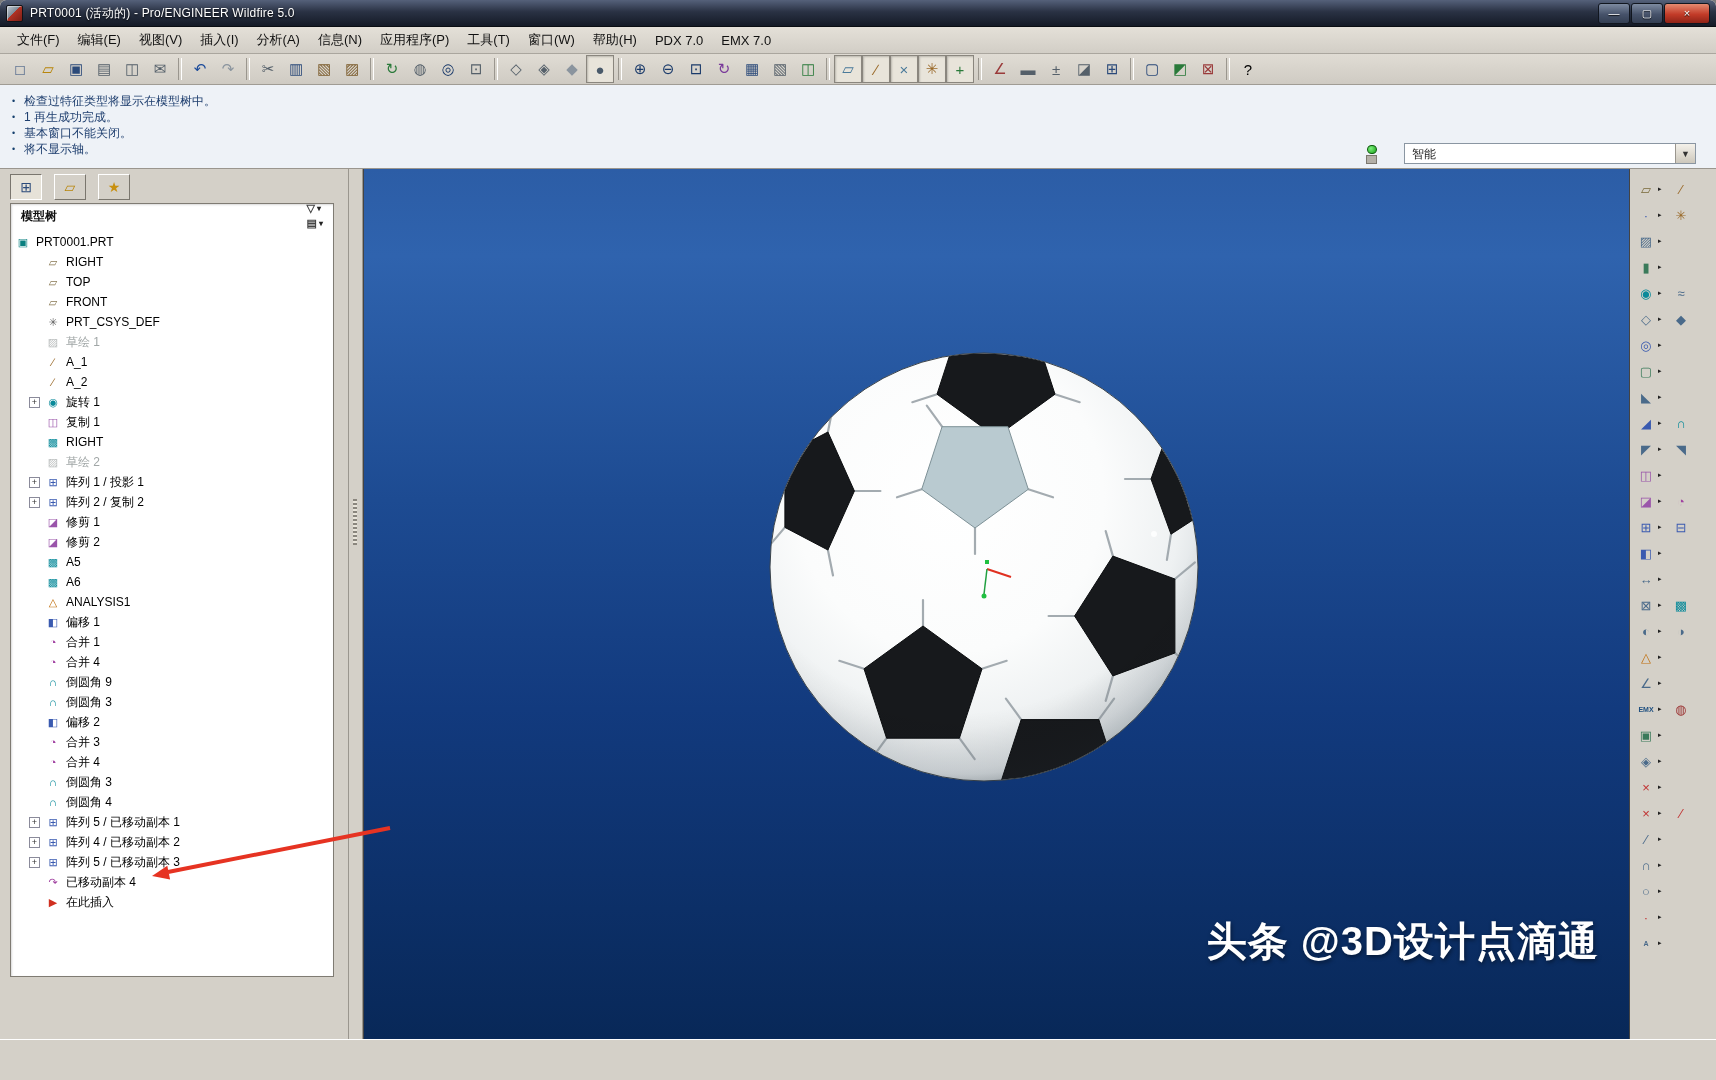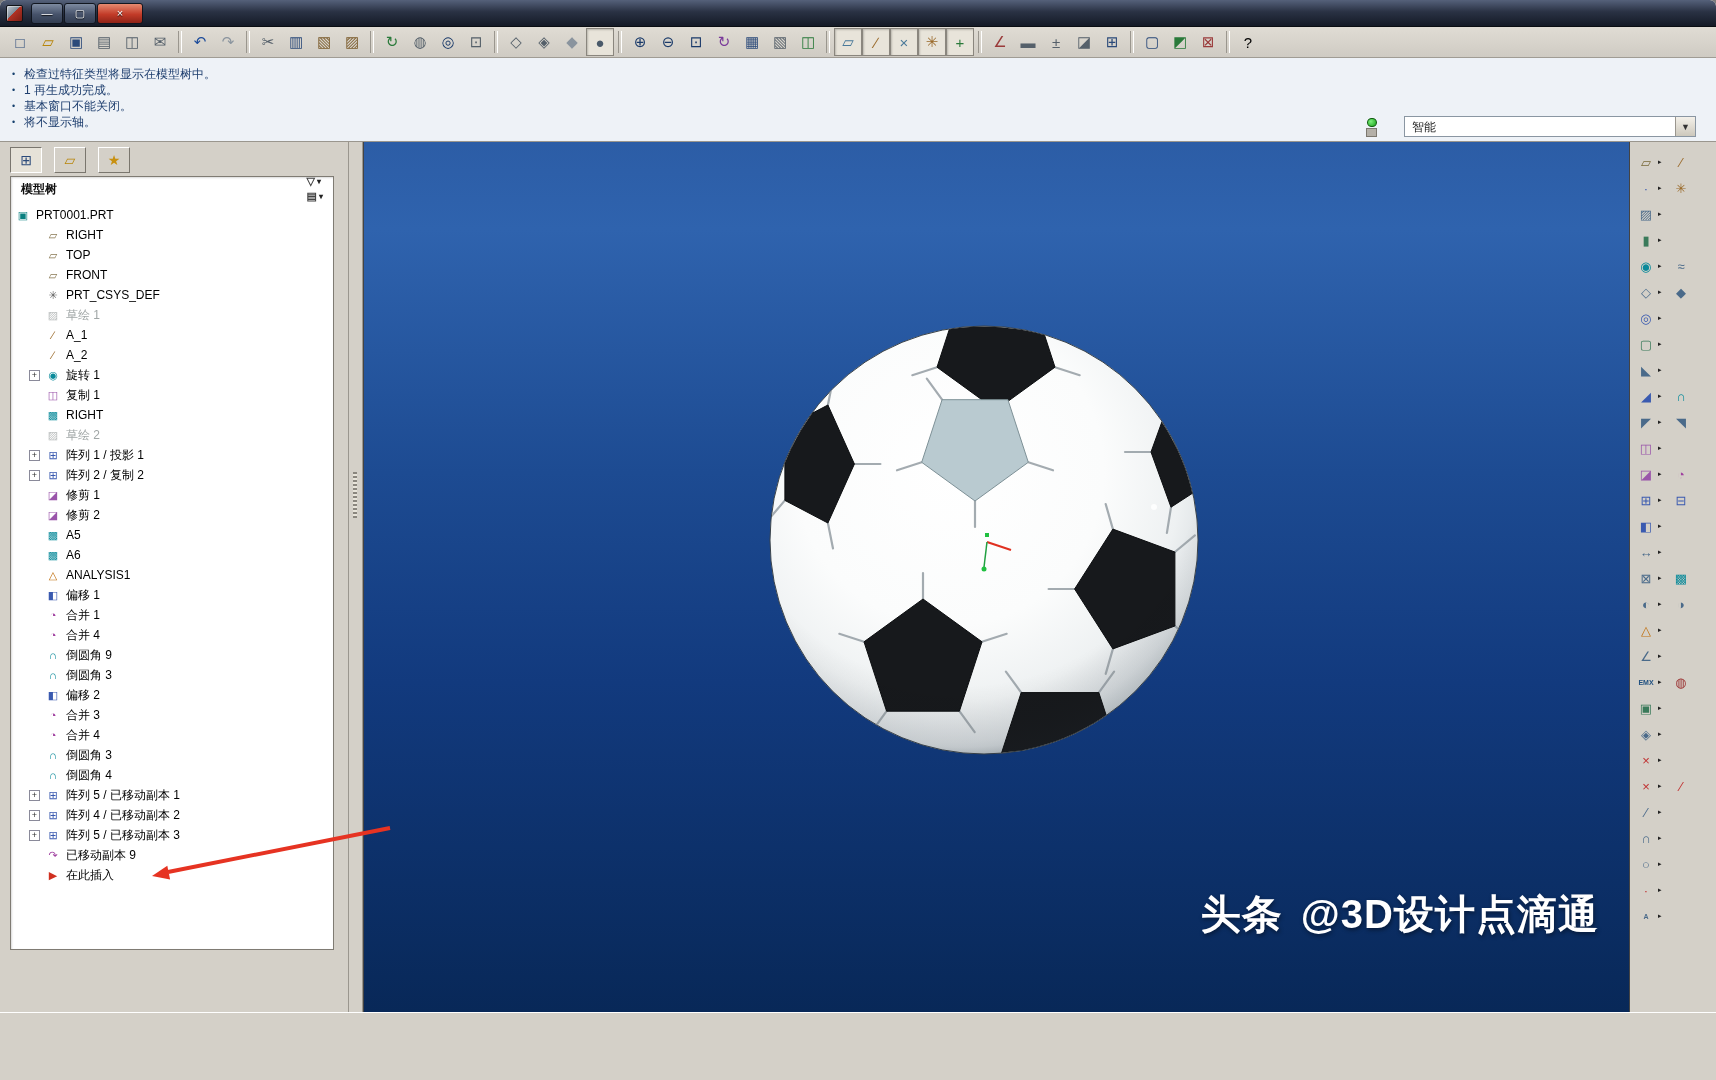--- a/index.html
+++ b/index.html
@@ -73,48 +73,63 @@
   .tree-row.grayed .t-label{color:#a0a6a6;}
 
   .sash{width:13px;background:#d4d0c8;border-left:1px solid #9a968e;border-right:1px solid #9a968e;position:relative;}
   .sash .grip{position:absolute;top:330px;left:4px;width:4px;height:46px;
     background:repeating-linear-gradient(#8a867e 0 2px,#e8e4da 2px 4px);}
 
   .viewport{flex:1;position:relative;border-left:1px solid #444;border-right:1px solid #444;overflow:hidden;}
   .ball-svg{position:absolute;left:400px;top:178px;}
   .watermark{position:absolute;right:30px;bottom:70px;color:#fff;font-size:40px;font-weight:bold;
     letter-spacing:1px;text-shadow:1px 2px 4px rgba(0,0,0,.45);white-space:nowrap;}
-  .watermark .wm-brand{font-weight:bold;margin-right:18px;text-align:center;}
+  .watermark .wm-brand{font-weight:bold;margin-right:12px;text-align:center;}
 
   .right-toolbar{width:86px;background:#d4d0c8;padding:8px 0 0 5px;box-sizing:border-box;
     display:flex;flex-direction:column;gap:2px;}
   .rt-row{display:flex;align-items:center;height:24px;}
   .rt-btn{width:22px;height:22px;display:flex;align-items:center;justify-content:center;font-size:13px;}
   .rt-btn.small-text{font-size:7px;font-weight:bold;}
   .rt-arrow{font-size:7px;color:#222;width:8px;margin-left:1px;}
   .rt-second{margin-left:4px;}
 
   .bottombar{height:44px;background:#d4d0c8;border-top:1px solid #fff;}
 
   .anno-arrow{position:absolute;left:140px;top:820px;z-index:40;pointer-events:none;}
 </style>
 </head>
 <body>
 
 <div id="app">
 
   <div class="titlebar">
     <span class="app-icon"></span>
+    <span class="title-text">PRT0001 (活动的) - Pro/ENGINEER Wildfire 5.0</span>
     <div class="win-controls">
       <div class="win-btn">—</div>
       <div class="win-btn">▢</div>
       <div class="win-btn close">×</div>
     </div>
   </div>
 
+  <div class="menubar" id="menubar">
+      <span class="menu-item">文件(F)</span>
+      <span class="menu-item">编辑(E)</span>
+      <span class="menu-item">视图(V)</span>
+      <span class="menu-item">插入(I)</span>
+      <span class="menu-item">分析(A)</span>
+      <span class="menu-item">信息(N)</span>
+      <span class="menu-item">应用程序(P)</span>
+      <span class="menu-item">工具(T)</span>
+      <span class="menu-item">窗口(W)</span>
+      <span class="menu-item">帮助(H)</span>
+      <span class="menu-item">PDX 7.0</span>
+      <span class="menu-item">EMX 7.0</span>
+    </div>
 
   <div class="toolbar" id="toolbar">
       <div class="tb-btn">
         <span style="color: rgb(43, 74, 122);">□</span>
       </div>
       <div class="tb-btn">
         <span style="color: rgb(184, 134, 11);">▱</span>
       </div>
       <div class="tb-btn">
         <span style="color: rgb(43, 74, 122);">▣</span>
@@ -491,21 +506,21 @@
             <div class="tree-row">
               <span class="ind" style="width: 18px;"></span>
               <span class="expander">+</span>
               <span class="t-icon" style="color: rgb(58, 90, 176);">⊞</span>
               <span class="t-label">阵列 5 / 已移动副本 3</span>
             </div>
             <div class="tree-row">
               <span class="ind" style="width: 18px;"></span>
               <span class="expander none"></span>
               <span class="t-icon" style="color: rgb(160, 64, 160);">↷</span>
-              <span class="t-label">已移动副本 9</span>
+              <span class="t-label">已移动副本 4</span>
             </div>
             <div class="tree-row">
               <span class="ind" style="width: 18px;"></span>
               <span class="expander none"></span>
               <span class="t-icon" style="color: rgb(208, 48, 32);">▶</span>
               <span class="t-label">在此插入</span>
             </div>
           </div>
       </div>
     </div>

